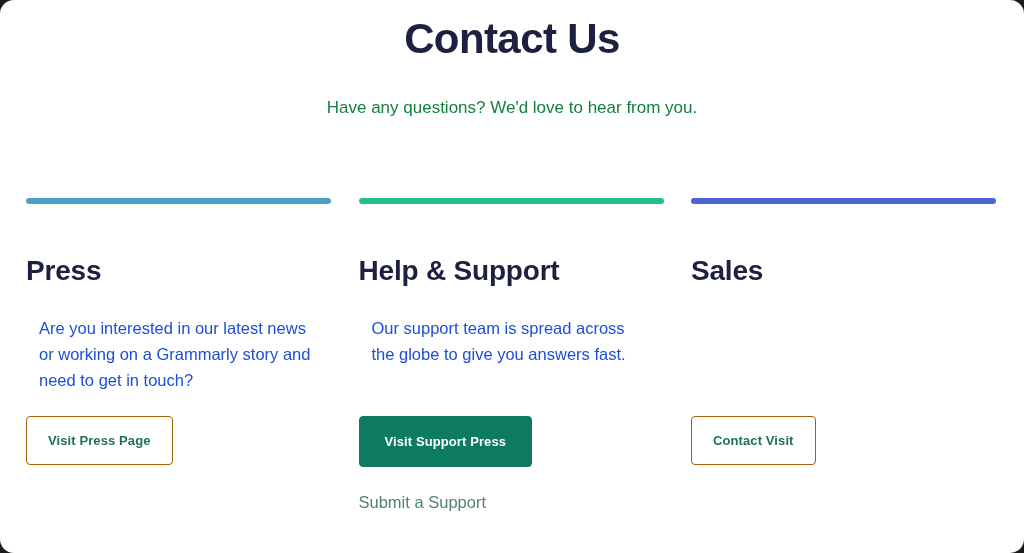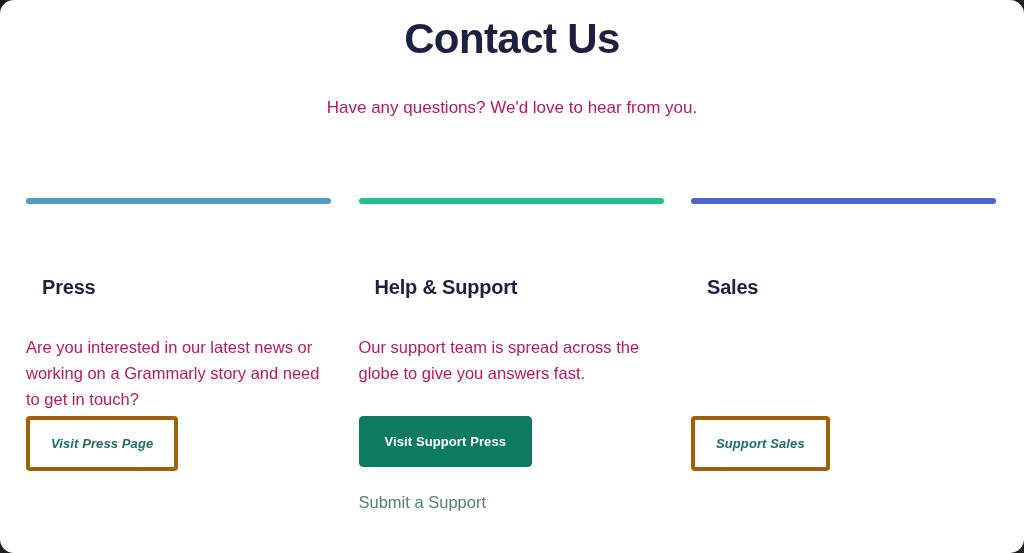--- a/index.html
+++ b/index.html
@@ -37,21 +37,21 @@
     font-family: "Liberation Sans", sans-serif;
   }
 
   .page-subtitle {
     margin: 0;
     padding-top: 26px;
     text-align: center;
     font-size: 17px;
     line-height: 24px;
     font-weight: 400;
-    color: #be185d;
+    color: #15803d;
   }
 
   
   .columns {
     position: absolute;
     top: 198px;
     left: 26px;
     width: 970px;
     display: flex;
     justify-content: space-between;
@@ -63,36 +63,36 @@
   }
 
   .accent-bar {
     width: 100%;
     height: 6px;
     border-radius: 4px;
     display: block;
   }
 
   .column-title {
-    margin: 16px;
+    margin: 0;
     padding-top: 52px;
-    font-size: 20px;
+    font-size: 28px;
     line-height: 30px;
     font-weight: 600;
     letter-spacing: -0.2px;
     color: #1d2040;
   }
 
   .column-body {
-    margin: 0;
+    margin: 13px;
     padding-top: 16px;
     font-size: 16.5px;
     line-height: 26px;
     font-weight: 400;
-    color: #be185d;
+    color: #1d4ed8;
   }
 
   
   .actions {
     position: absolute;
     top: 416px;
     left: 26px;
     width: 970px;
     display: flex;
     justify-content: space-between;
@@ -112,23 +112,22 @@
     border-radius: 4px;
     cursor: pointer;
     box-sizing: border-box;
     text-align: center;
     font-family: "Liberation Sans", sans-serif;
     white-space: nowrap;
   }
 
   .btn-outline {
     background: #ffffff;
-    border: 4px solid #a16207;
+    border: 1px solid #a16207;
     color: #20705d;
-    font-style: italic;
   }
 
   .btn-solid {
     background: #0d7a62;
     border: 1px solid #0d7a62;
     color: #ffffff;
     padding: 18px 25px;
   }
 
   .sub-link {
@@ -178,18 +177,18 @@
       <button class="btn btn-outline">Visit Press Page</button>
     </div>
 
     <div class="action-col">
       <button class="btn btn-solid">Visit Support Press</button>
       <br>
       <a class="sub-link">Submit a Support</a>
     </div>
 
     <div class="action-col">
-      <button class="btn btn-outline">Support Sales</button>
+      <button class="btn btn-outline">Contact Visit</button>
     </div>
 
   </div>
 
 </div>
 
 </body></html>

